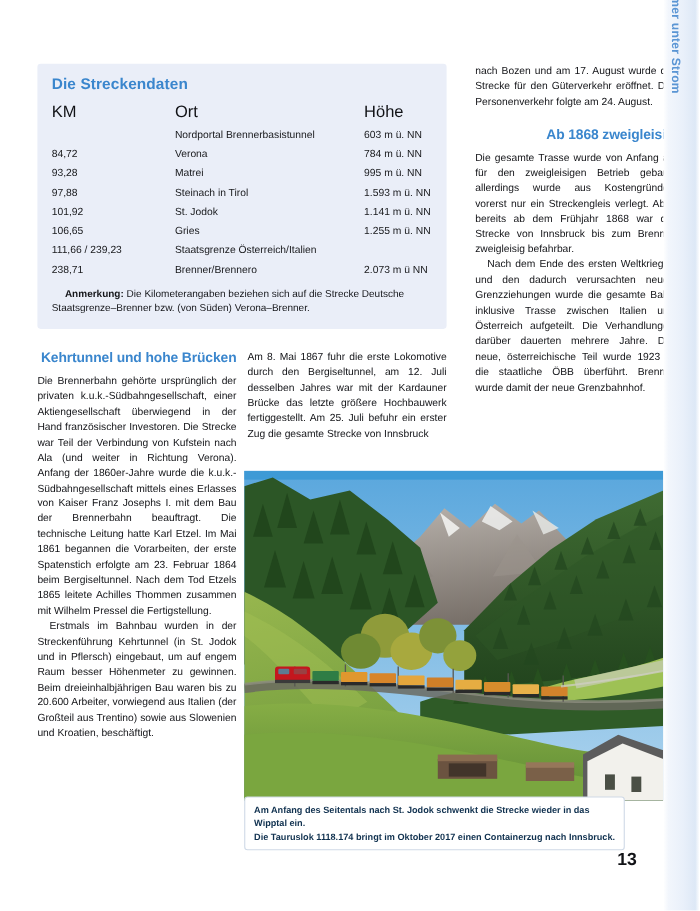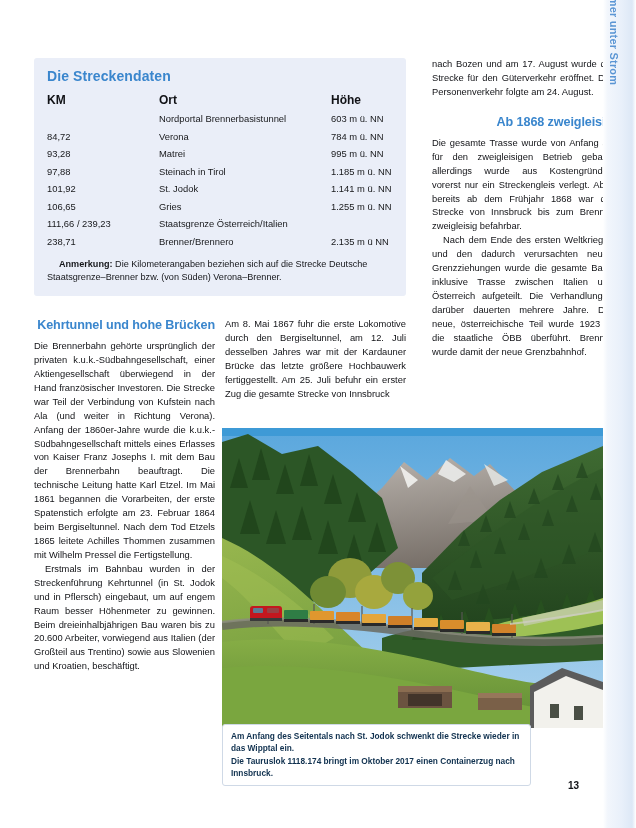--- a/index.html
+++ b/index.html
@@ -69,23 +69,23 @@
     letter-spacing: 0.1px;
   }
   table.streckendaten {
     width: 100%;
     border-collapse: collapse;
     font-size: 9.4px;
     color: #17181b;
   }
   table.streckendaten th {
     text-align: left;
-    font-weight: bold;
+    font-weight: normal;
     padding: 0 0 7px 0;
-    font-size: 12px;
+    font-size: 15px;
     color: #111216;
   }
   table.streckendaten td {
     text-align: left;
     padding: 0 0 7.2px 0;
     vertical-align: top;
     line-height: 1.1;
   }
   .col-km   { width: 112px; }
   .col-ort  { width: 172px; }
@@ -146,38 +146,38 @@
     height: 300px;
     overflow: hidden;
     background: #7ab6e4;
   }
   #photo svg { display: block; }
 
   #caption {
     position: absolute;
     left: 0;
     top: 296px;
-    width: 309px;
+    width: 346px;
     box-sizing: border-box;
     background: #ffffff;
     border: 1px solid #cfd9e6;
     border-radius: 3px;
     padding: 5px 7px 5px 8px;
     font-size: 8.3px;
     font-weight: bold;
     line-height: 1.5;
     color: #10314f;
   }
 
   
   #page-number {
     position: absolute;
     right: 24px;
     bottom: 37px;
-    font-size: 10px;
+    font-size: 16px;
     font-weight: bold;
     color: #111216;
   }
 </style>
 </head>
 <body>
 
 <div id="page">
 
   <div id="content">
@@ -204,41 +204,41 @@
             <td class="col-hoehe">784 m ü. NN</td>
           </tr>
           <tr>
             <td class="col-km">93,28</td>
             <td class="col-ort">Matrei</td>
             <td class="col-hoehe">995 m ü. NN</td>
           </tr>
           <tr>
             <td class="col-km">97,88</td>
             <td class="col-ort">Steinach in Tirol</td>
-            <td class="col-hoehe">1.185 m ü. NN</td>
+            <td class="col-hoehe">1.593 m ü. NN</td>
           </tr>
           <tr>
             <td class="col-km">101,92</td>
             <td class="col-ort">St. Jodok</td>
             <td class="col-hoehe">1.141 m ü. NN</td>
           </tr>
           <tr>
             <td class="col-km">106,65</td>
             <td class="col-ort">Gries</td>
             <td class="col-hoehe">1.255 m ü. NN</td>
           </tr>
           <tr>
             <td class="col-km">111,66 / 239,23</td>
             <td class="col-ort">Staatsgrenze Österreich/Italien</td>
             <td class="col-hoehe"></td>
           </tr>
           <tr>
             <td class="col-km">238,71</td>
             <td class="col-ort">Brenner/Brennero</td>
-            <td class="col-hoehe">2.135 m ü NN</td>
+            <td class="col-hoehe">2.073 m ü NN</td>
           </tr>
         </tbody>
       </table>
       <div id="table-note"><b>Anmerkung:</b><span> Die Kilometerangaben beziehen sich auf die Strecke Deutsche Staatsgrenze–Brenner bzw. (von Süden) Verona–Brenner.</span></div>
     </div>
 
     <div class="col" id="col-left">
       <h2 class="subhead">Kehrtunnel und hohe Brücken</h2>
       <p>Die Brennerbahn gehörte ursprünglich der privaten k.u.k.-Südbahngesellschaft, einer Aktiengesellschaft überwiegend in der Hand französischer Investoren. Die Strecke war Teil der Verbindung von Kufstein nach Ala (und weiter in Richtung Verona). Anfang der 1860er-Jahre wurde die k.u.k.-Südbahngesellschaft mittels eines Erlasses von Kaiser Franz Josephs I. mit dem Bau der Brennerbahn beauftragt. Die technische Leitung hatte Karl Etzel. Im Mai 1861 begannen die Vorarbeiten, der erste Spatenstich erfolgte am 23. Februar 1864 beim Bergiseltunnel. Nach dem Tod Etzels 1865 leitete Achilles Thommen zusammen mit Wilhelm Pressel die Fertigstellung.</p>
       <p class="indent">Erstmals im Bahnbau wurden in der Streckenführung Kehrtunnel (in St. Jodok und in Pflersch) eingebaut, um auf engem Raum besser Höhenmeter zu gewinnen. Beim dreieinhalbjährigen Bau waren bis zu 20.600 Arbeiter, vorwiegend aus Italien (der Großteil aus Trentino) sowie aus Slowenien und Kroatien, beschäftigt.</p>

